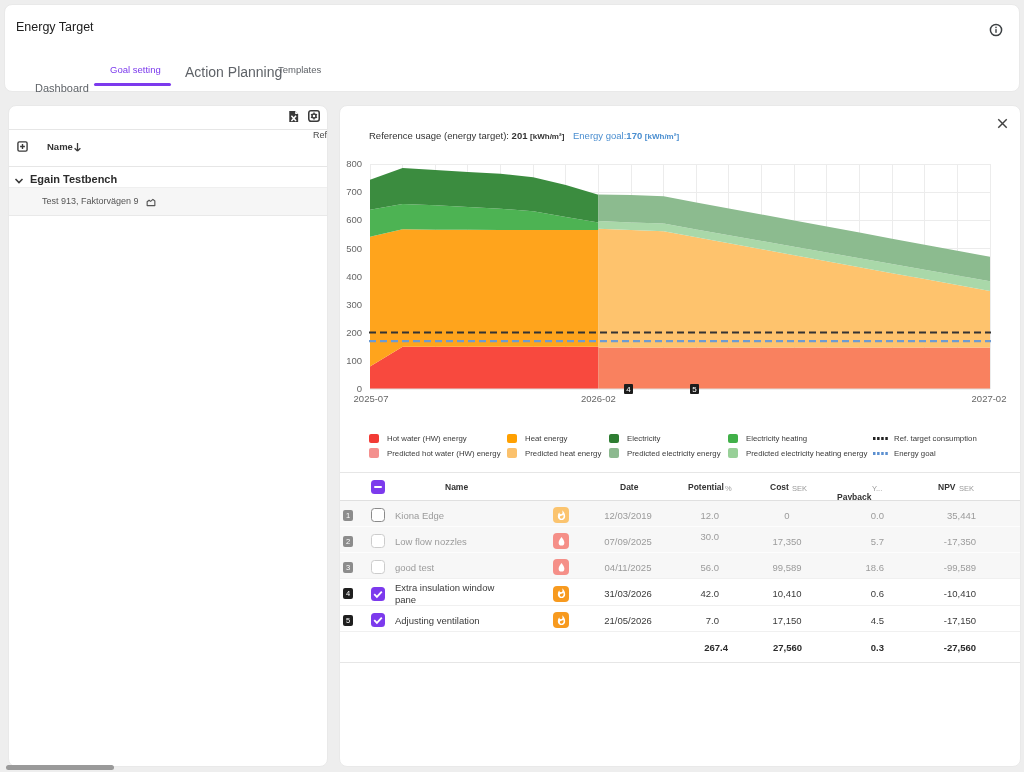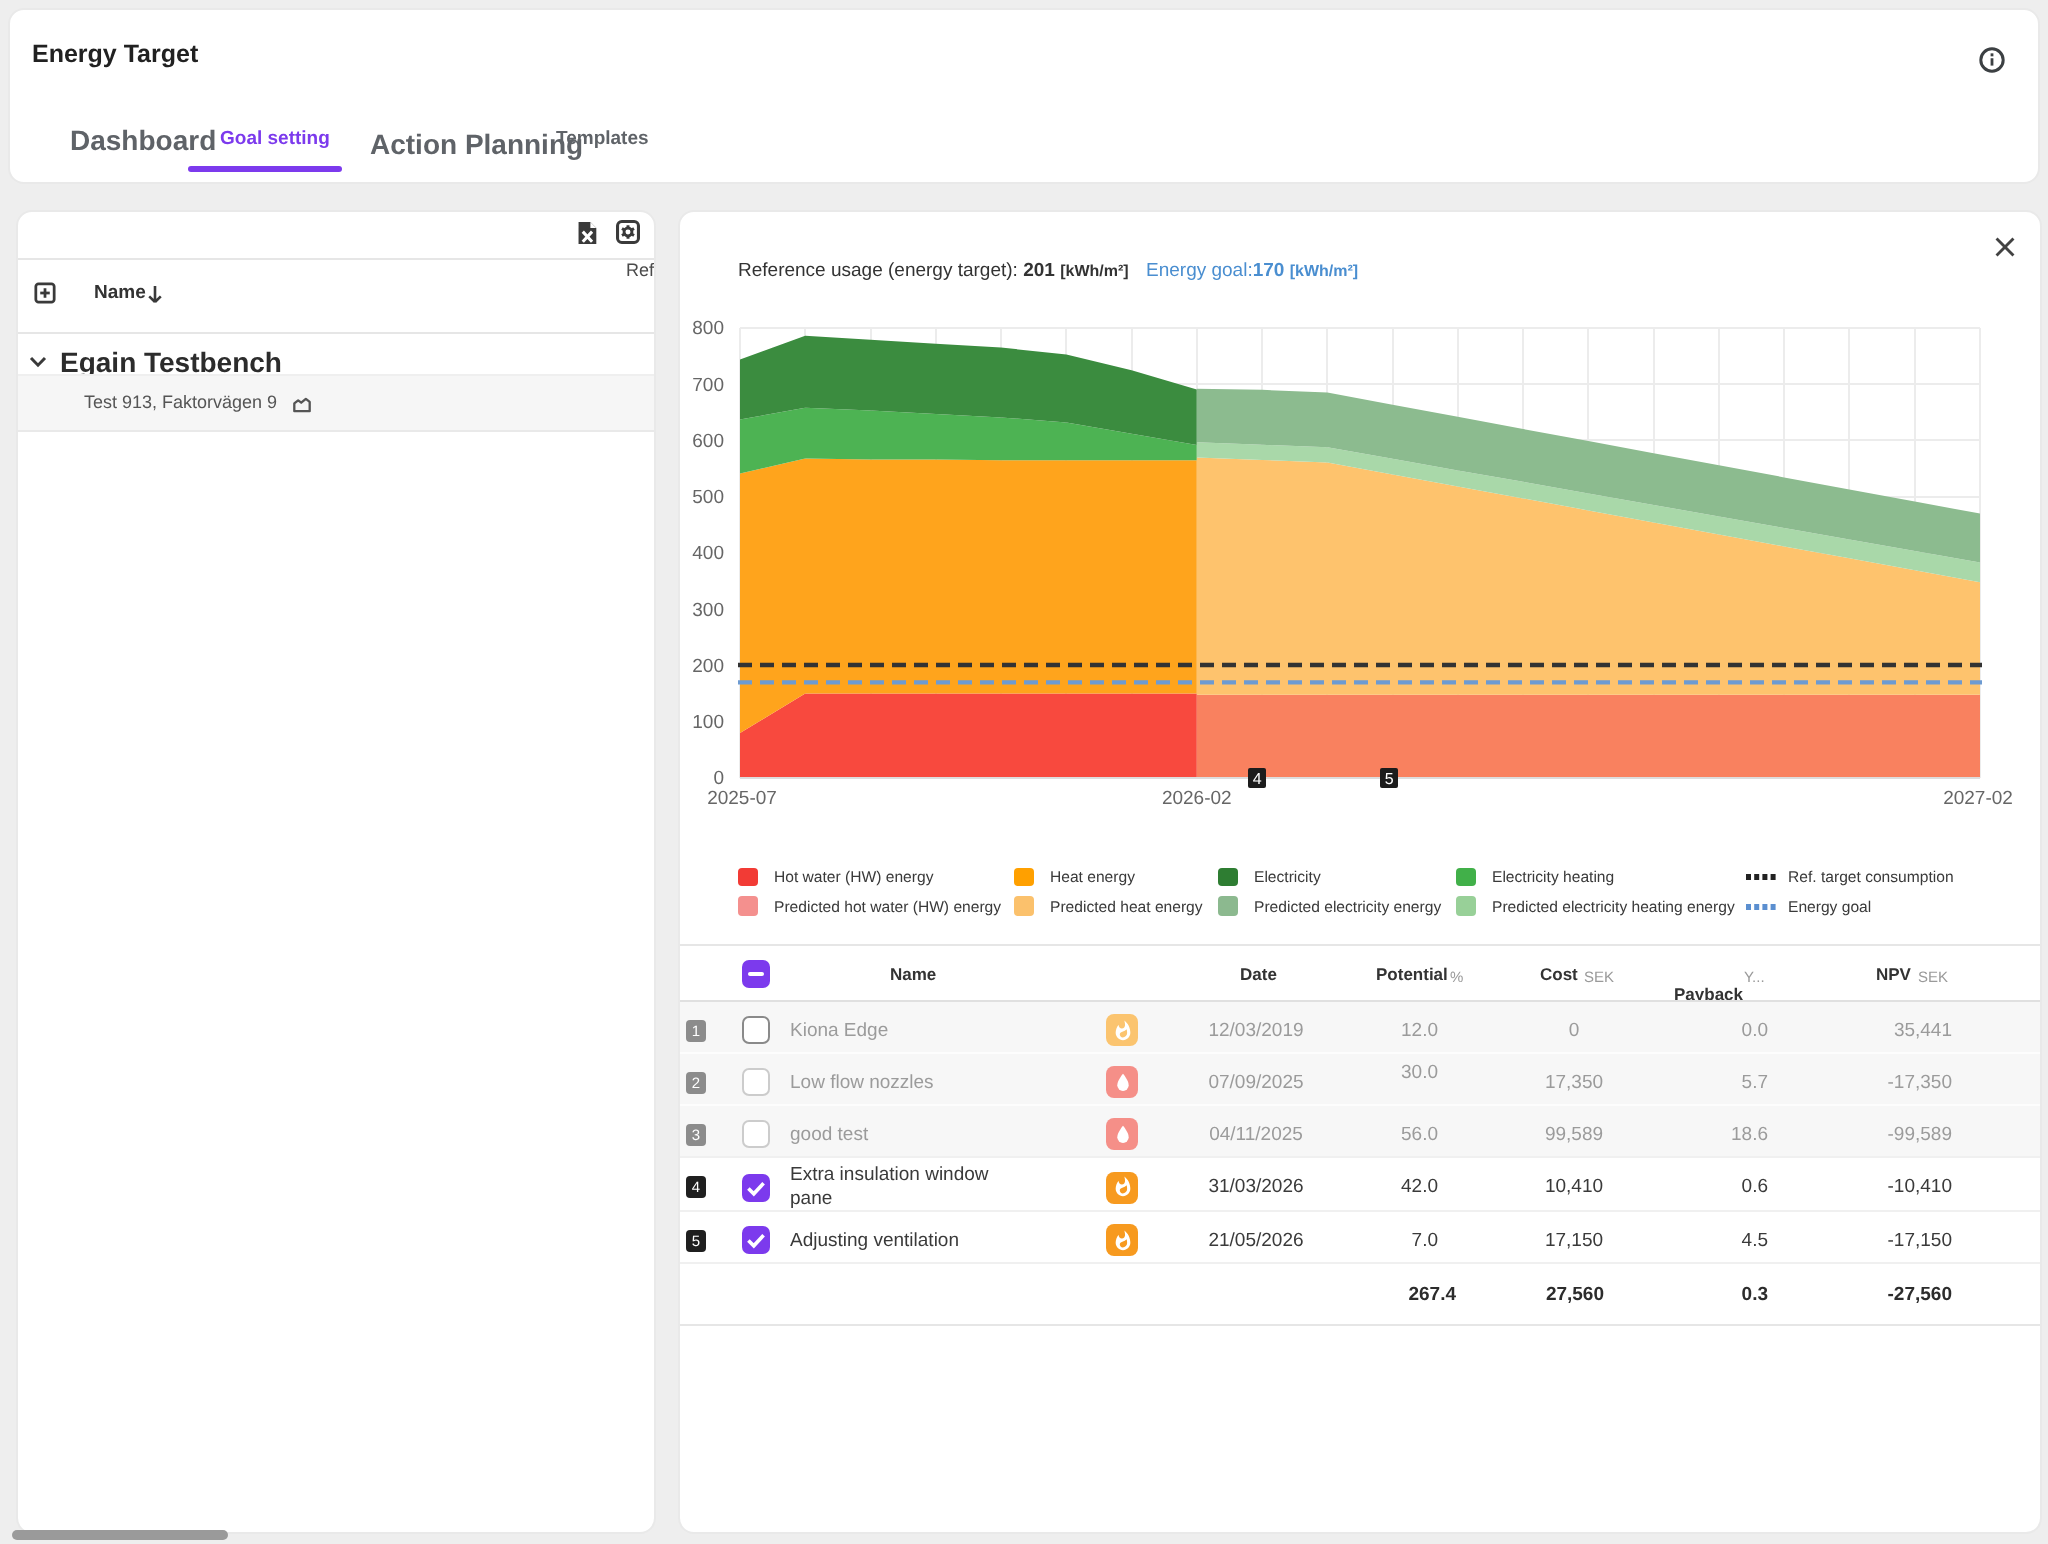--- a/index.html
+++ b/index.html
@@ -4,28 +4,28 @@
 <style>
 * { margin:0; padding:0; box-sizing:border-box; }
 html,body { width:1024px; height:772px; background:#eeeeee; font-family:"Liberation Sans", sans-serif; overflow:hidden; }
 .abs { position:absolute; }
 .card { position:absolute; background:#fff; border:1px solid #e9e9e9; border-radius:8px; }
 .t { position:absolute; white-space:nowrap; }
 </style>
 </head>
 <body>
 
-<div class="card" style="left:4px; top:4px; width:1016px; height:88px;font-weight:bold;">
+<div class="card" style="left:4px; top:4px; width:1016px; height:88px;">
   <div class="t" style="left:11px; top:15px; font-size:12.5px; color:#212121;">Energy Target</div>
   <svg class="abs" style="left:984px; top:18px;" width="14" height="14" viewBox="0 0 16 16">
     <circle cx="8" cy="8" r="6.4" fill="none" stroke="#3c4043" stroke-width="1.7"></circle>
     <rect x="7.2" y="7" width="1.6" height="4.2" fill="#3c4043"></rect>
     <rect x="7.2" y="4.2" width="1.6" height="1.7" fill="#3c4043"></rect>
   </svg>
-  <div class="t" style="left:30px; top:57px; font-size:14px; color:#5f6368;">Dashboard</div>
+  <div class="t" style="left:30px; top:77px; font-size:11px; color:#5f6368;">Dashboard</div>
   <div class="t" style="left:105px; top:59px; font-size:9.5px; color:#7c3aed;">Goal setting</div>
   <div class="t" style="left:180px; top:59px; font-size:14px; color:#5f6368;">Action Planning</div>
   <div class="t" style="left:273px; top:59px; font-size:9.5px; color:#5f6368;">Templates</div>
   <div class="abs" style="left:89px; top:78px; width:77px; height:3px; background:#7c3aed; border-radius:2px;"></div>
 </div>
 
 <div class="card" style="left:8px; top:105px; width:320px; height:662px; overflow:hidden;">
 
   <svg class="abs" style="left:279px; top:4px;" width="11" height="13" viewBox="0 0 13 14">
     <path d="M1.5 0.5 h7 L12 4 v9.5 H1.5 Z" fill="#3a3a3a"></path>
@@ -54,21 +54,21 @@
   </svg>
   <div class="t" style="left:38px; top:35px; font-size:9.5px; font-weight:bold; color:#333;">Name</div>
   <svg class="abs" style="left:64px; top:36px;" width="9" height="11" viewBox="0 0 9 11">
     <path d="M4.5 1 V9 M4.5 9 L1.6 6.2 M4.5 9 L7.4 6.2" stroke="#3a3a3a" stroke-width="1.3" fill="none"></path>
   </svg>
   <div class="abs" style="left:0; top:60px; width:320px; border-top:1px solid #e6e6e6;"></div>
 
   <svg class="abs" style="left:5px; top:70px;" width="10" height="10" viewBox="0 0 10 10">
     <path d="M1.5 3 L5 6.6 L8.5 3" stroke="#3a3a3a" stroke-width="1.5" fill="none"></path>
   </svg>
-  <div class="t" style="left:21px; top:67px; font-size:14px; font-weight:bold; color:#2c2c2c;">Egain Testbench</div>
+  <div class="t" style="left:21px; top:67px; font-size:11px; font-weight:bold; color:#2c2c2c;">Egain Testbench</div>
   <div class="abs" style="left:0; top:81px; width:320px; border-top:1px solid #efefef;"></div>
 
   <div class="abs" style="left:0; top:82px; width:320px; height:28px; background:#f6f6f6; border-bottom:1px solid #e9e9e9;"></div>
   <div class="t" style="left:33px; top:90px; font-size:9px; color:#555;">Test 913, Faktorvägen 9</div>
   <svg class="abs" style="left:137px; top:92px;" width="10" height="9" viewBox="0 0 13 11">
     <path d="M1.5 9.5 V4.5 L4 2.5 L6 4 L9 1.5 L11.5 3.5 V9.5 Z" fill="none" stroke="#555" stroke-width="1.5" stroke-linejoin="round"></path>
   </svg>
 </div>
 
 <div class="abs" style="left:6px; top:765px; width:108px; height:5px; background:#9a9a9a; border-radius:3px; z-index:5;"></div>

